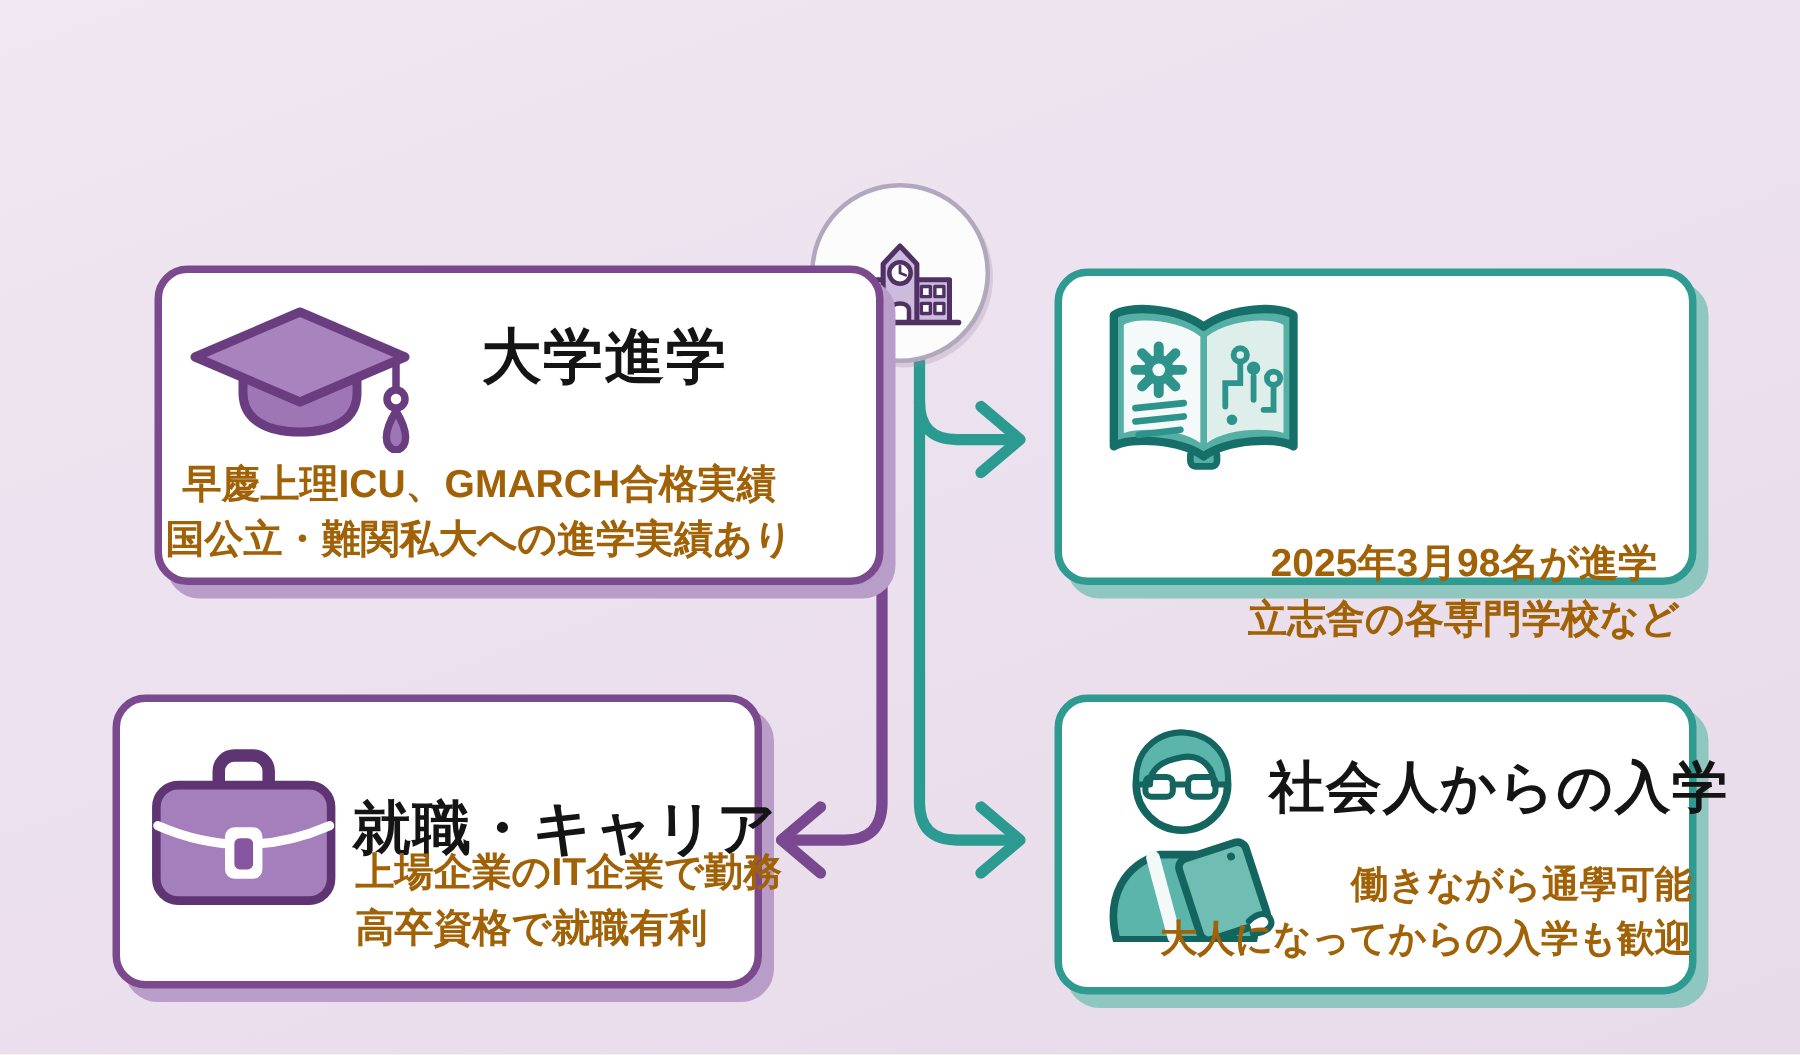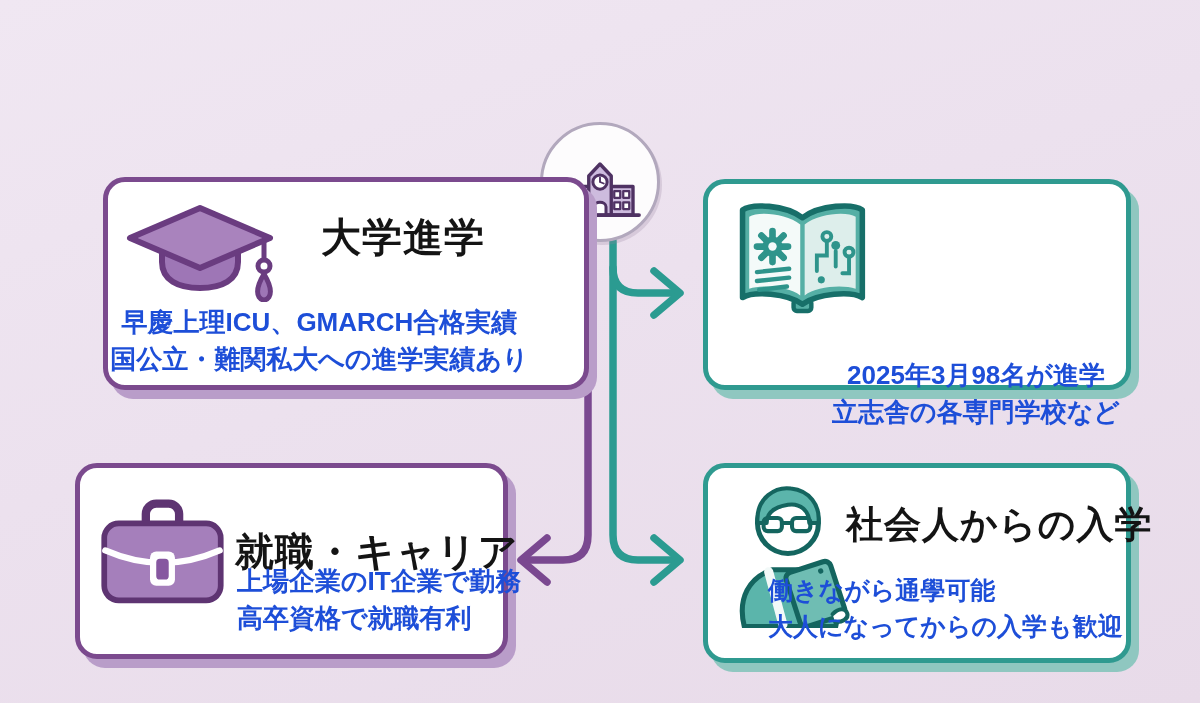--- a/index.html
+++ b/index.html
@@ -28,40 +28,40 @@
     border-radius:22px;
   }
   .card.purple{border:5px solid #7b4a8e;box-shadow:8px 9px 0 #b99dc9;}
   .card.teal  {border:5px solid #2f9a90;box-shadow:8px 9px 0 #8fc7c0;}
   .card .icon{position:absolute;}
   .heading{
     position:absolute;font-weight:bold;color:#141414;
     font-size:40px;letter-spacing:1px;white-space:nowrap;
   }
   .blines{
-    position:absolute;font-weight:bold;color:#1d4ed8;
+    position:absolute;font-weight:bold;color:#a16207;
     font-size:26px;line-height:37px;white-space:nowrap;
   }
   
   .b1{left:75px;top:177px;width:486px;height:213px;margin-left:28px;}
   .b1 .icon{left:12px;top:18px;}
   .b1 .heading{left:170px;top:28px;width:250px;text-align:center;}
   .b1 .blines{left:0;top:122px;width:423px;text-align:center;}
   .b2{left:703px;top:179px;width:428px;height:211px;}
   .b2 .icon{left:24px;top:16px;}
   .b2 .heading{left:160px;top:32px;width:255px;text-align:center;}
   .b2 .blines{left:118px;top:126px;width:300px;text-align:center;margin-top:47px;}
   .b3{left:75px;top:463px;width:433px;height:196px;}
   .b3 .icon{left:18px;top:22px;}
   .b3 .heading{left:155px;top:38px;font-size:39px;margin-top:19px;}
   .b3 .blines{left:157px;top:95px;text-align:left;}
   .b4{left:703px;top:463px;width:428px;height:200px;padding-left:16px;}
   .b4 .icon{left:16px;top:12px;}
   .b4 .heading{left:138px;top:32px;width:282px;text-align:center;font-size:37px;}
-  .b4 .blines{left:60px;top:104px;width:360px;text-align:left;font-size:25px;line-height:36px;}
+  .b4 .blines{left:60px;top:104px;width:360px;text-align:right;font-size:25px;line-height:36px;}
 </style>
 </head>
 <body>
 
 <div class="stage">
 
 
   <svg class="connectors" viewBox="0 0 1200 703">
 
     <g stroke="#7a4890" stroke-width="7.5" fill="none" stroke-linecap="round" stroke-linejoin="round">

